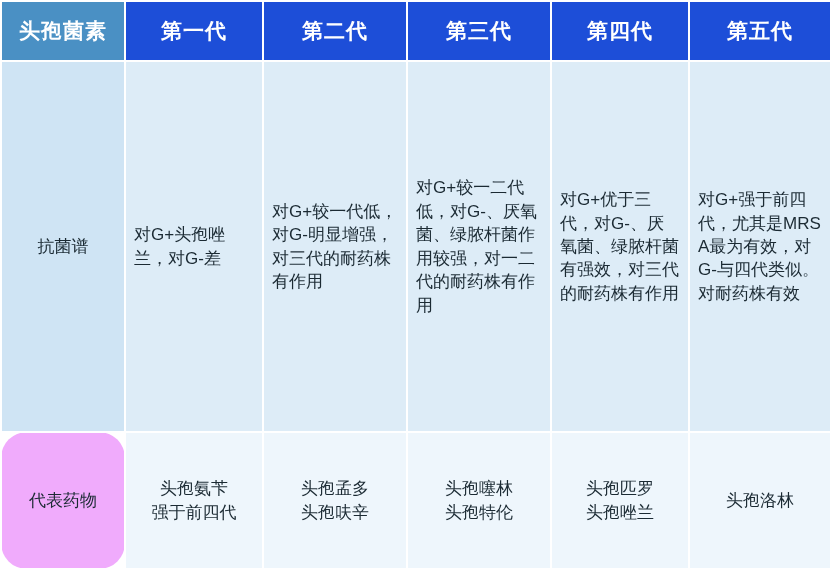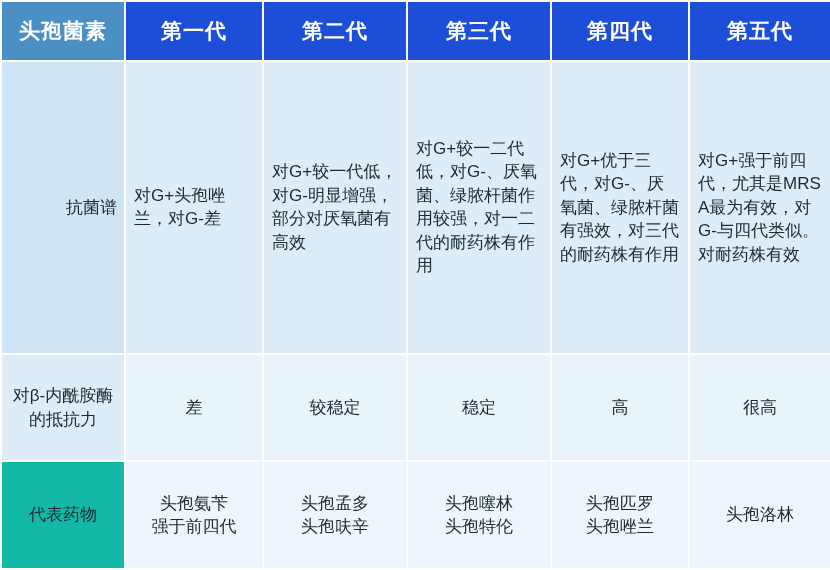--- a/index.html
+++ b/index.html
@@ -72,23 +72,23 @@
   tr.r-spectrum td.body-cell {
     padding: 6px 8px;
   }
   tr.r-beta td, tr.r-neph td, tr.r-drugs td {
     text-align: center;
   }
   tr.r-beta td.rowhead { background: #ddecf7; }
   tr.r-beta td.body-cell { background: #e9f3fa; }
   tr.r-neph td.rowhead { background: #cfe4f4; }
   tr.r-neph td.body-cell { background: #ddecf7; }
-  tr.r-drugs td.rowhead { background: #14b8a6; }
+  tr.r-drugs td.rowhead { background: #f0abfc; border-radius: 26px; }
   tr.r-drugs td.body-cell { background: #eef6fc; }
-  tr.r-spectrum td.rowhead { background: #cfe4f4; text-align: right; }
+  tr.r-spectrum td.rowhead { background: #cfe4f4; }
   tr.r-spectrum td.body-cell { background: #ddecf7; }
 
   .multiline {
     white-space: pre-line;
   }
 </style>
 </head>
 <body>
 
 <div id="table-wrap">
@@ -108,32 +108,24 @@
         <th>第二代</th>
         <th>第三代</th>
         <th>第四代</th>
         <th>第五代</th>
       </tr>
     </thead>
     <tbody>
       <tr class="r-spectrum">
         <td class="rowhead">抗菌谱</td>
         <td class="body-cell multiline">对G+头孢唑兰，对G-差</td>
-        <td class="body-cell multiline">对G+较一代低，对G-明显增强，部分对厌氧菌有高效</td>
+        <td class="body-cell multiline">对G+较一代低，对G-明显增强，对三代的耐药株有作用</td>
         <td class="body-cell multiline">对G+较一二代低，对G-、厌氧菌、绿脓杆菌作用较强，对一二代的耐药株有作用</td>
         <td class="body-cell multiline">对G+优于三代，对G-、厌氧菌、绿脓杆菌有强效，对三代的耐药株有作用</td>
         <td class="body-cell multiline">对G+强于前四代，尤其是MRSA最为有效，对G-与四代类似。对耐药株有效</td>
-      </tr>
-      <tr class="r-beta">
-        <td class="rowhead multiline">对β-内酰胺酶的抵抗力</td>
-        <td class="body-cell">差</td>
-        <td class="body-cell">较稳定</td>
-        <td class="body-cell">稳定</td>
-        <td class="body-cell">高</td>
-        <td class="body-cell">很高</td>
       </tr>
       <tr class="r-drugs">
         <td class="rowhead">代表药物</td>
         <td class="body-cell multiline">头孢氨苄
 强于前四代</td>
         <td class="body-cell multiline">头孢孟多
 头孢呋辛</td>
         <td class="body-cell multiline">头孢噻林
 头孢特伦</td>
         <td class="body-cell multiline">头孢匹罗

